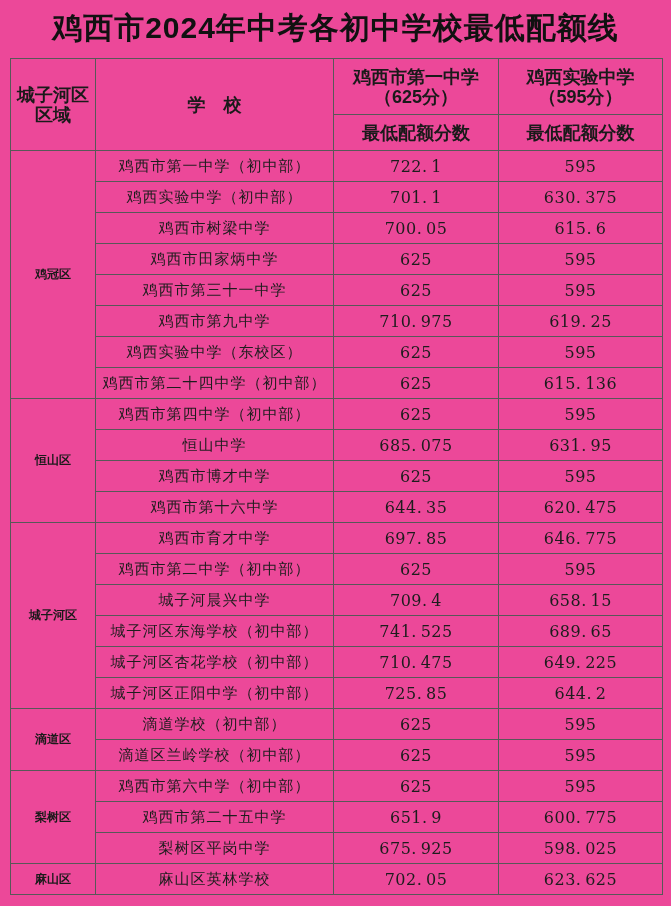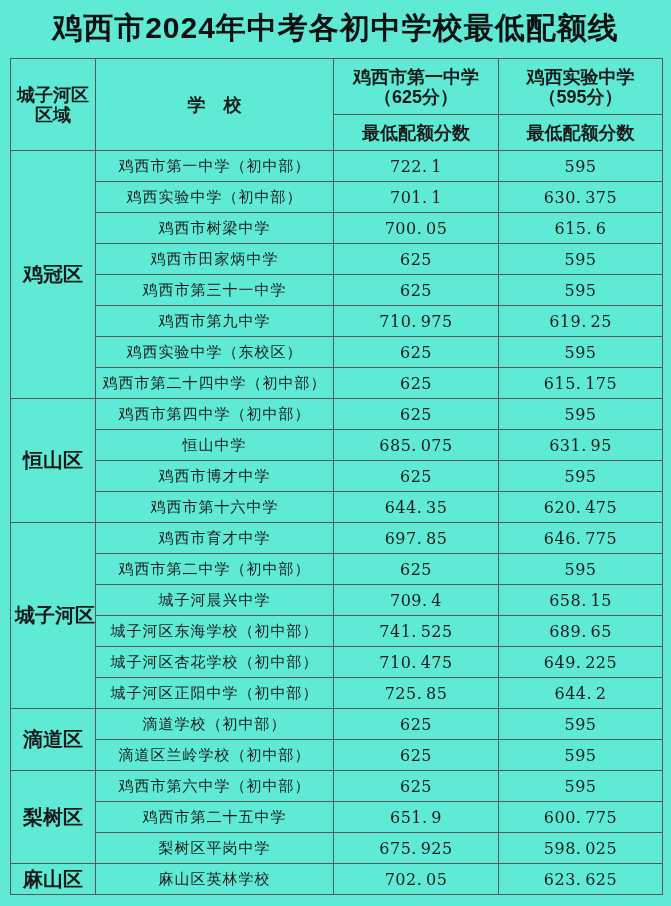--- a/index.html
+++ b/index.html
@@ -4,21 +4,21 @@
 <style>
   html, body {
     margin: 0;
     padding: 0;
     background: #fdfdfd;
   }
   .page {
     position: relative;
     width: 671px;
     height: 906px;
-    background: #5eead4;
+    background: #ec4899;
     overflow: hidden;
     color: #161616;
     font-family: "Liberation Sans", sans-serif;
   }
   .title {
     margin: 0;
     padding-top: 8px;
     text-align: center;
     font-size: 30px;
     font-weight: 700;
@@ -53,21 +53,21 @@
     font-weight: 700;
     font-size: 18px;
     color: #1a1a1a;
     line-height: 20px;
   }
   tr.head-top th { height: 55px; }
   tr.head-sub th { height: 35px; }
 
   td.region {
     font-weight: 700;
-    font-size: 20px;
+    font-size: 12px;
     color: #1a1a1a;
     font-family: "Liberation Sans", sans-serif;
   }
   td.school {
     font-size: 15px;
     color: #1d1d1d;
     font-family: "Liberation Serif", "DejaVu Serif", serif;
     letter-spacing: 1px;
   }
   td.score {
@@ -147,21 +147,21 @@
           <td class="score">619. 25</td>
         </tr>
         <tr>
           <td class="school">鸡西实验中学（东校区）</td>
           <td class="score">625</td>
           <td class="score">595</td>
         </tr>
         <tr>
           <td class="school">鸡西市第二十四中学（初中部）</td>
           <td class="score">625</td>
-          <td class="score">615. 175</td>
+          <td class="score">615. 136</td>
         </tr>
         <tr>
           <td class="region" rowspan="4">恒山区</td>
           <td class="school">鸡西市第四中学（初中部）</td>
           <td class="score">625</td>
           <td class="score">595</td>
         </tr>
         <tr>
           <td class="school">恒山中学</td>
           <td class="score">685. 075</td>

